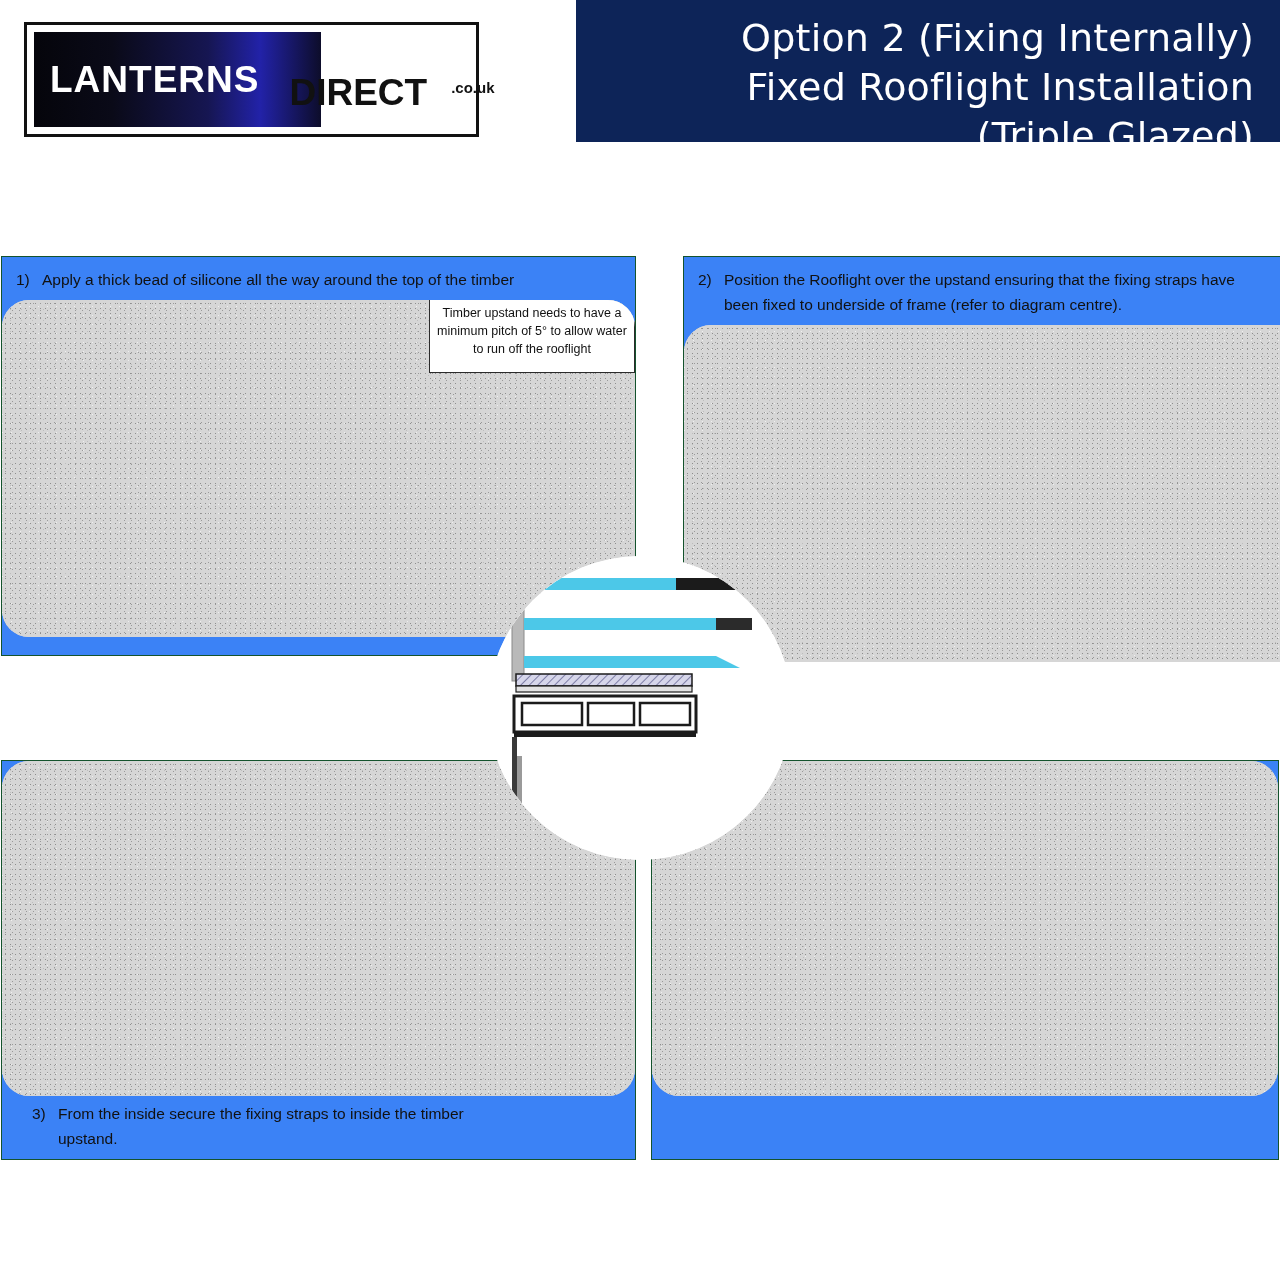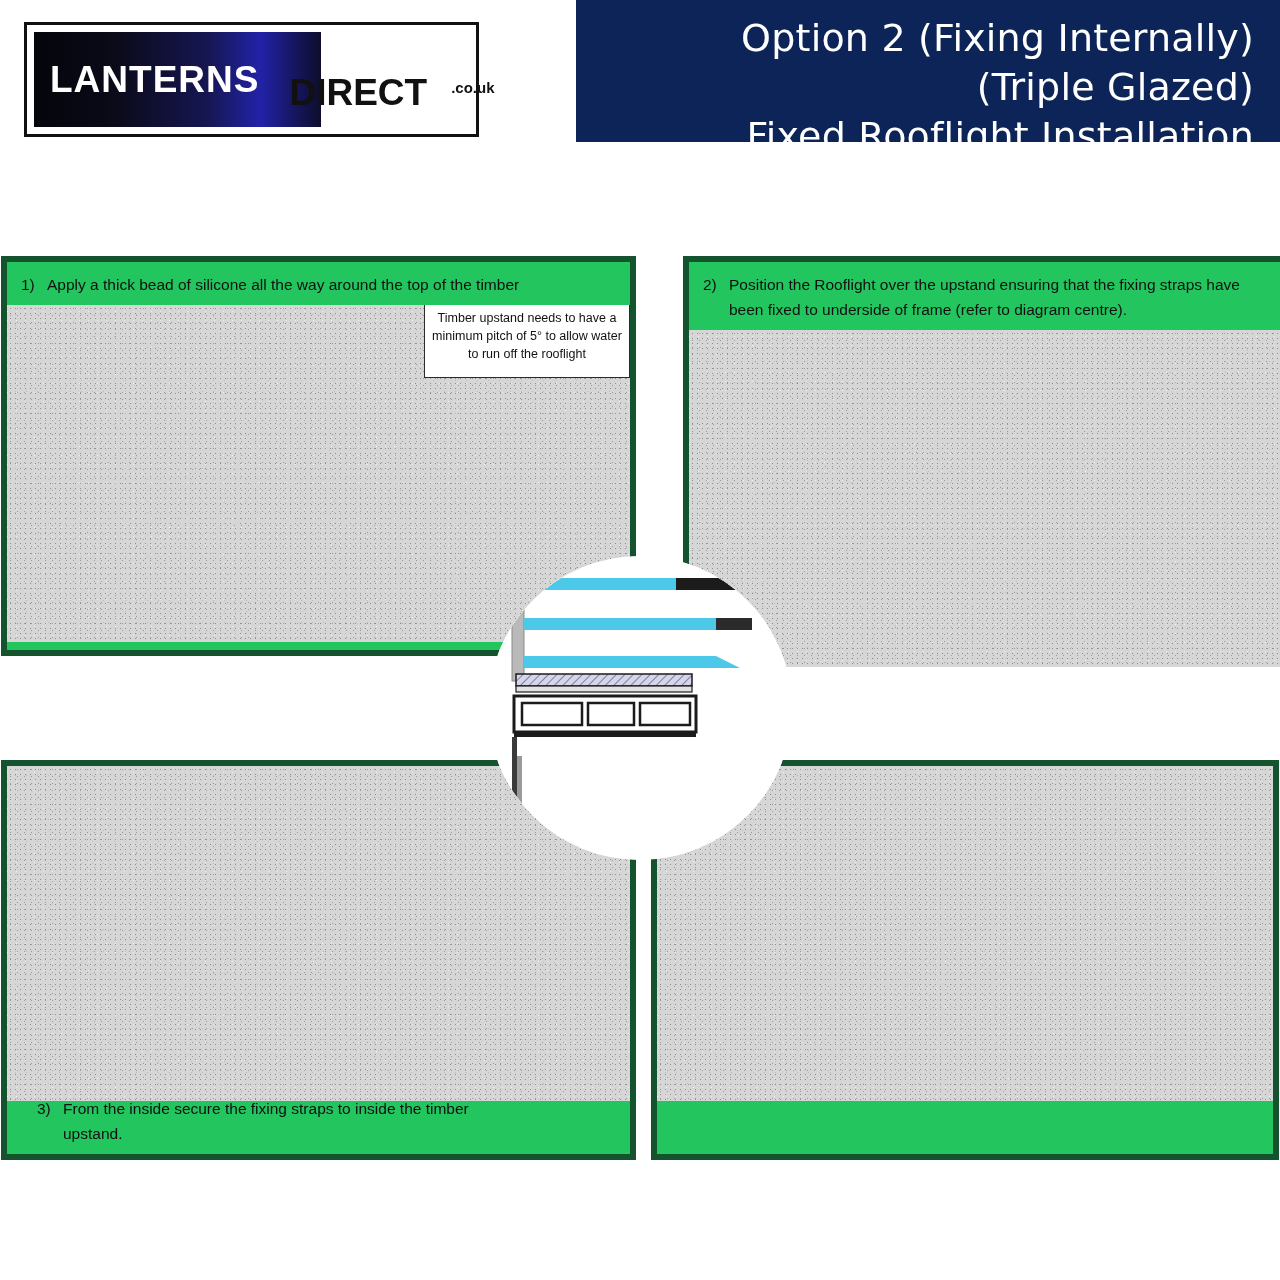--- a/index.html
+++ b/index.html
@@ -44,32 +44,32 @@
     color:#ffffff;
     text-align:right;
     padding:14px 26px 0 0;
   }
   .title-line {
     font-size:38px; line-height:49px; font-weight:normal; letter-spacing:0.2px;
     font-family:"DejaVu Sans", sans-serif;
   }
 
   
-  .panel { position:absolute; border:6px solid #14532d; background:#22c55e; }
+  .panel { position:absolute; border:1px solid #14532d; background:#3b82f6; }
 
   .panel-caption {
     font-size:15.5px; line-height:25px; color:#111;
     padding:10px 12px 8px 14px;
     text-align:justify;
   }
   .cap-num { display:inline-block; width:26px; }
   .cap-text { display:inline; }
   .cap-indent { padding-left:26px; display:block; }
 
-  .art { position:relative; width:100%; background:#d8d8d8; overflow:hidden; }
+  .art { position:relative; width:100%; background:#d8d8d8; overflow:hidden;border-radius:27px; }
 
   
   .speckle {
     position:absolute; inset:0;
     background-color:#d6d6d6;
     background-image:
       radial-gradient(#9a9a9a 0.8px, transparent 0.9px),
       radial-gradient(#bdbdbd 0.8px, transparent 0.9px),
       radial-gradient(#8e8e8e 0.6px, transparent 0.7px),
       radial-gradient(#efefef 0.7px, transparent 0.8px);
@@ -112,22 +112,22 @@
   <div class="logo-box">
     <div class="logo-inner">
       <span class="logo-lanterns">LANTERNS</span>
       <span class="logo-direct">DIRECT</span>
       <span class="logo-couk">.co.uk</span>
     </div>
   </div>
 
   <div class="title-block">
     <div class="title-line">Option 2 (Fixing Internally)</div>
+    <div class="title-line">Fixed Rooflight Installation</div>
     <div class="title-line">(Triple Glazed)</div>
-    <div class="title-line">Fixed Rooflight Installation</div>
   </div>
 </div>
 
 <div class="panel panel1">
   <div class="panel-caption">
     <span class="cap-num">1)</span><span class="cap-text">Apply a thick bead of silicone all the way around the top of the timber</span>
   </div>
   <div class="art p1-art">
     <div class="speckle"></div>
 

